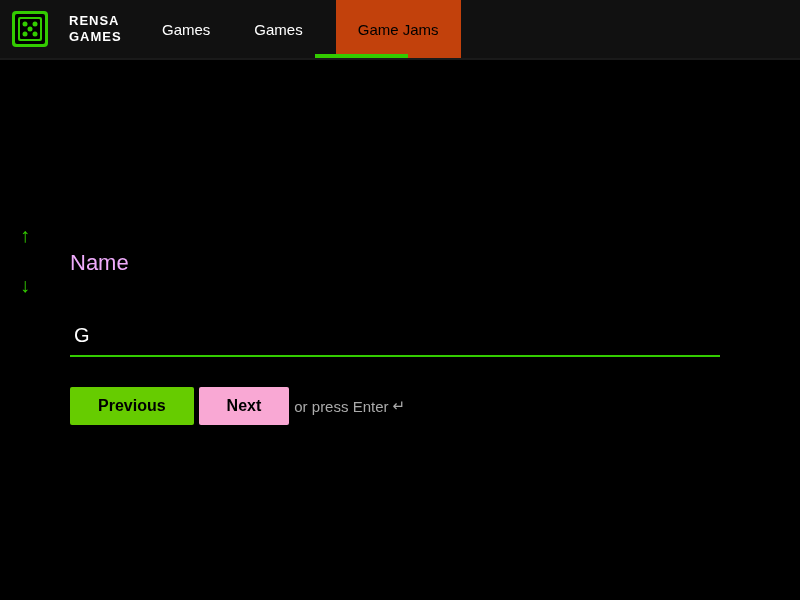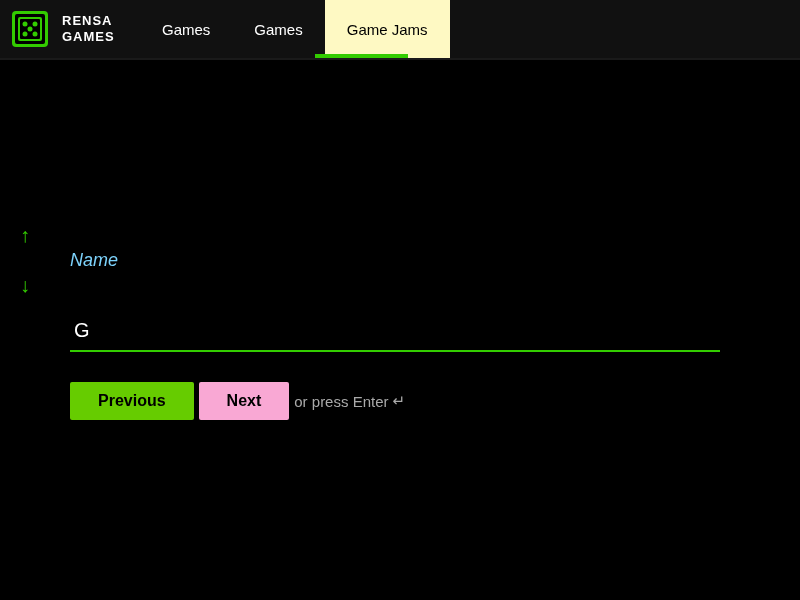--- a/index.html
+++ b/index.html
@@ -25,21 +25,21 @@
       height: 60px;
       padding: 0 0;
       border-bottom: 2px solid #1a1a1a;
       position: relative;
     }
 
     .logo-area {
       display: flex;
       align-items: center;
       padding: 0 10px;
-      gap: 12px;
+      gap: 19px;
       min-width: 140px;
     }
 
     .logo-icon {
       width: 40px;
       height: 40px;
     }
 
     .logo-text {
       color: #ffffff;
@@ -62,22 +62,23 @@
       padding: 0 22px;
       height: 100%;
       display: flex;
       align-items: center;
       font-size: 15px;
       font-weight: 500;
       cursor: pointer;
     }
 
     .nav-link.active {
-      background-color: #fef9c3;
+      background-color: #c2410c;
       color: #000000;
+      margin-left: 11px;
     }
 
     
     .sidebar-arrows {
       position: absolute;
       left: 0;
       top: 220px;
       display: flex;
       flex-direction: column;
       gap: 20px;
@@ -97,27 +98,26 @@
       border: none;
     }
 
     
     .main-content {
       padding: 60px 60px 40px 60px;
       position: relative;
     }
 
     .field-label {
-      color: #7dd3fc;
-      font-size: 18px;
+      color: #f0abfc;
+      font-size: 22px;
       font-weight: normal;
       margin-bottom: 40px;
       margin-top: 130px;
       margin-left: 10px;
-      font-style: italic;
     }
 
     .input-area {
       position: relative;
       margin-bottom: 30px;
       margin-left: 10px;
     }
 
     .name-input {
       background: transparent;

